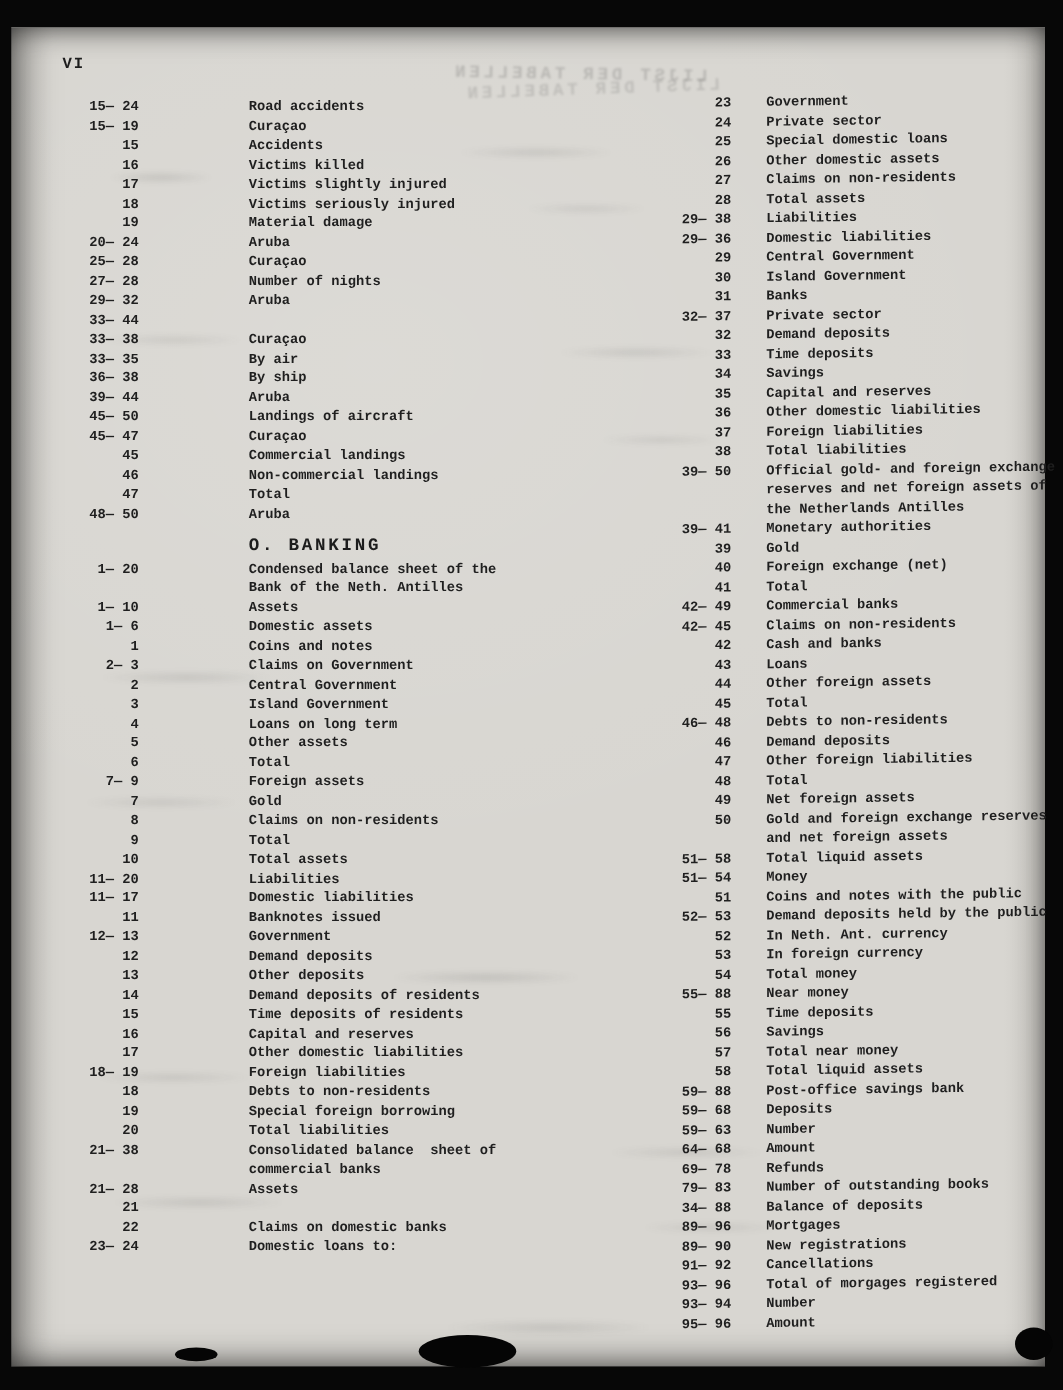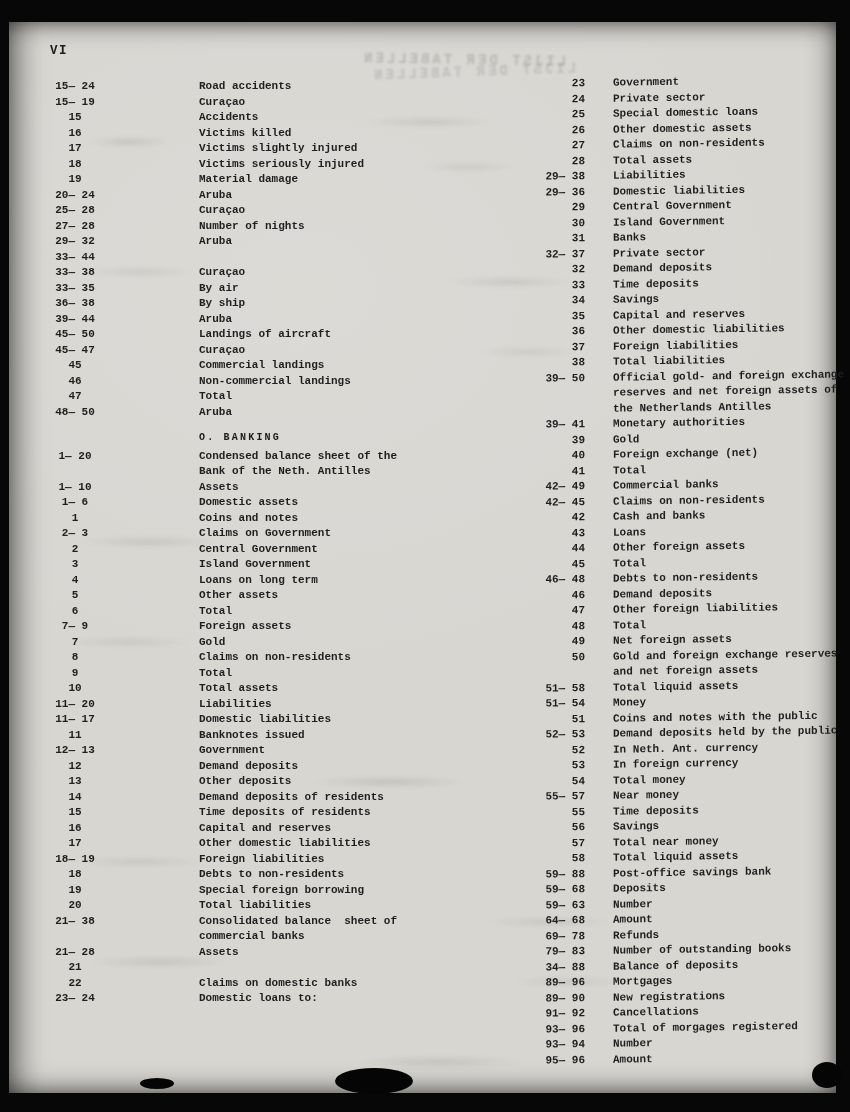--- a/index.html
+++ b/index.html
@@ -58,28 +58,28 @@
   .ghost-title.g2 { transform: scaleX(-1) rotate(2deg); opacity: 0.16; }
   .column { position: absolute; }
   #left-column  { left: 30px;  top: 57px; width: 455px; }
   #right-column { left: 508px; top: 55px; width: 335px; transform: skewY(-0.8deg); transform-origin: left top; }
   .row {
     display: flex;
     font-size: 11px; line-height: 15.5px; font-weight: bold;
     color: #1f1f1f;
   }
   .range { flex: none; text-align: right; white-space: pre; }
-  #left-column  .range { width: 72px; text-align: center; }
+  #left-column  .range { width: 72px; }
   #right-column .range { width: 68px; }
   .desc { white-space: pre; }
   #left-column  .desc { margin-left: 88px; }
   #right-column .desc { margin-left: 28px; }
   .section-heading {
     margin: 10px 0 3px 160px;
-    font-size: 10px; line-height: 15.5px; font-weight: bold;
+    font-size: 14px; line-height: 15.5px; font-weight: bold;
     letter-spacing: 2.2px; color: #1c1c1c;
   }
   .blob { position: absolute; background: #050505; border-radius: 50%; }
   #blob-1 { left: 335px; top: 1068px; width: 78px; height: 26px; }
   #blob-2 { left: 140px; top: 1078px; width: 34px; height: 11px; }
   #blob-3 { left: 812px; top: 1062px; width: 30px; height: 26px; }
 </style>
 </head>
 <body>
 
@@ -488,21 +488,21 @@
       </div>
       <div class="row">
         <span class="range">53</span>
         <span class="desc">In foreign currency</span>
       </div>
       <div class="row">
         <span class="range">54</span>
         <span class="desc">Total money</span>
       </div>
       <div class="row">
-        <span class="range">55— 57</span>
+        <span class="range">55— 88</span>
         <span class="desc">Near money</span>
       </div>
       <div class="row">
         <span class="range">55</span>
         <span class="desc">Time deposits</span>
       </div>
       <div class="row">
         <span class="range">56</span>
         <span class="desc">Savings</span>
       </div>

